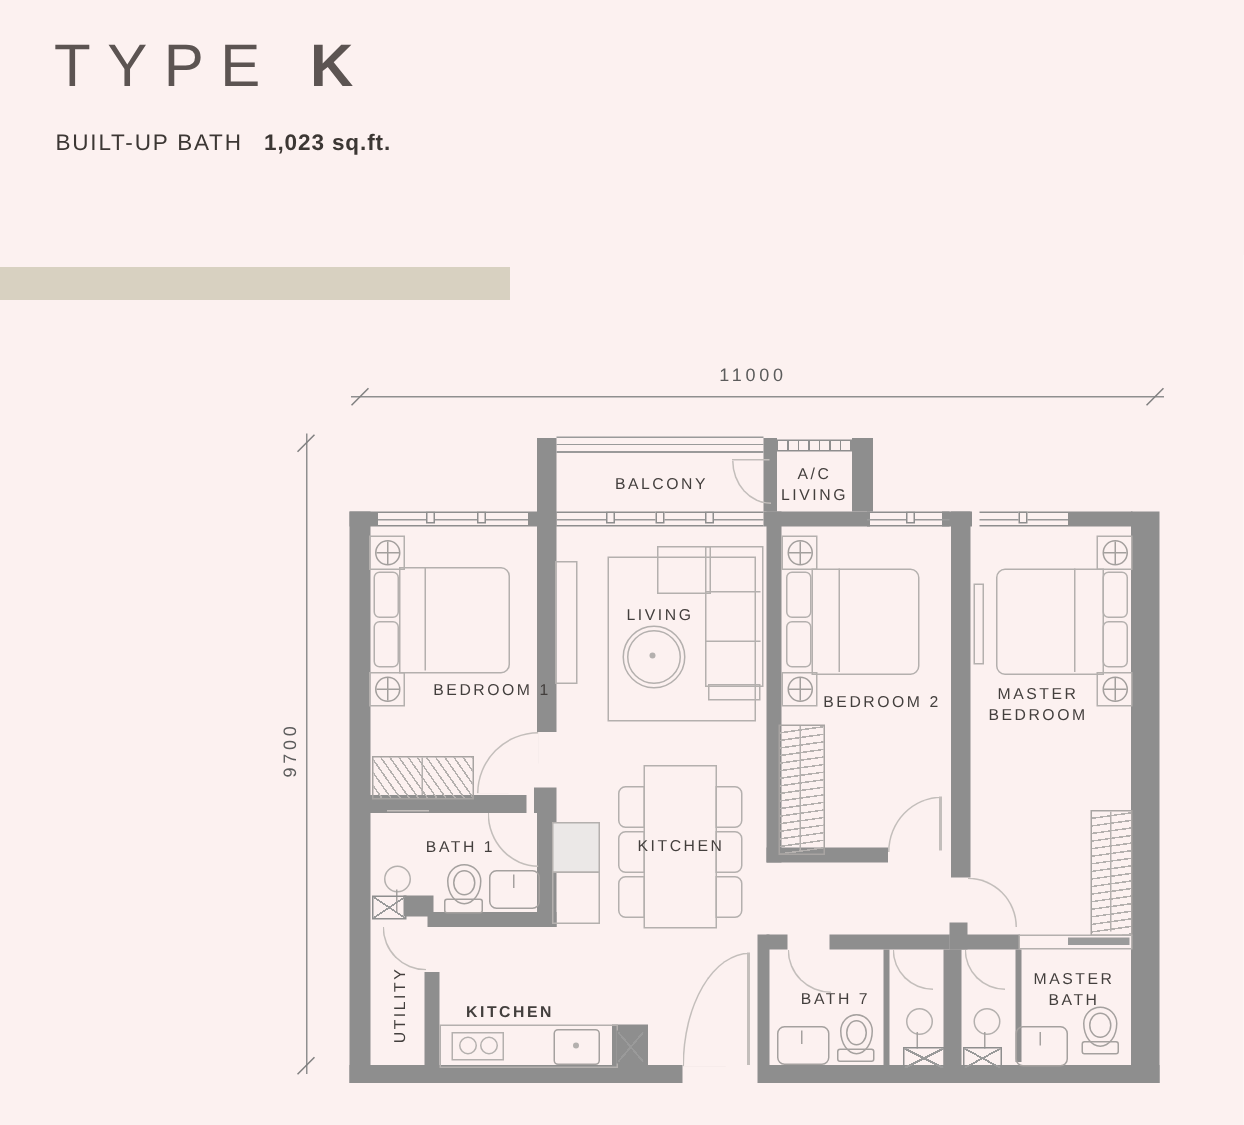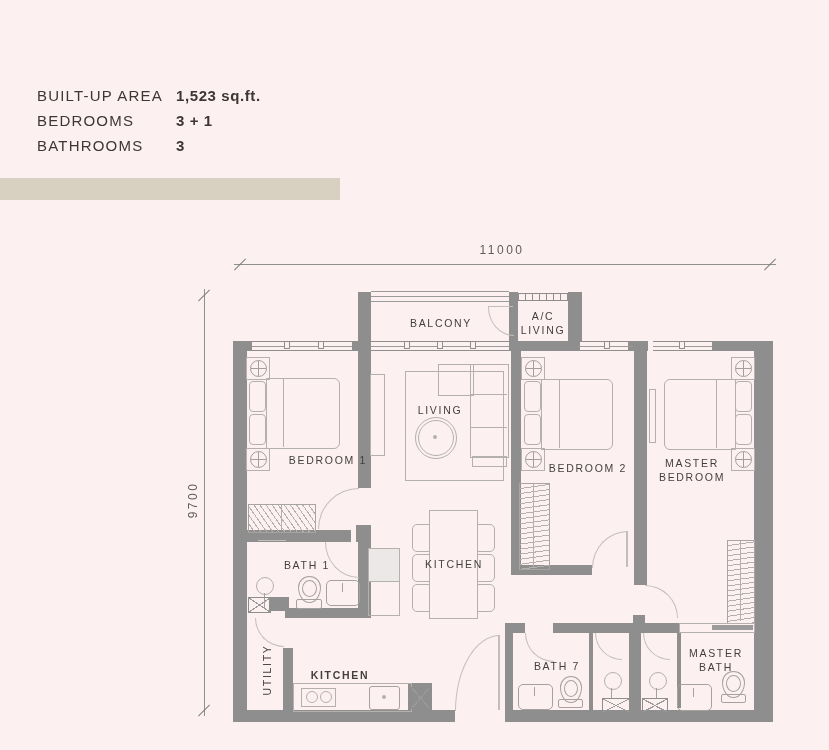--- a/index.html
+++ b/index.html
@@ -55,29 +55,24 @@
   .tick{position:absolute;width:16px;height:1px;background:#7f7f7f;transform:rotate(-45deg);}
   .dimlabel{position:absolute;font-size:12px;letter-spacing:2.5px;color:#5c5c5c;
             white-space:nowrap;transform:translate(-50%,-50%);}
   .dimlabel.vert{writing-mode:vertical-rl;transform:translate(-50%,-50%) rotate(180deg);}
 </style>
 </head>
 <body>
 
 <div class="page">
 
+  <div class="title"><span>TYPE</span> <span class="tk">K</span></div>
 
   <div class="spec-row" style="top:87px;">
-    <span class="spec-label">BUILT-UP AREA</span><span class="spec-value">1,523 sq.ft.</span>
-  </div>
-  <div class="spec-row" style="top:112px;">
-    <span class="spec-label">BEDROOMS</span><span class="spec-value">3 + 1</span>
-  </div>
-  <div class="spec-row" style="top:137px;">
-    <span class="spec-label">BATHROOMS</span><span class="spec-value">3</span>
+    <span class="spec-label">BUILT-UP BATH</span><span class="spec-value">1,023 sq.ft.</span>
   </div>
 
   <div class="accent-bar"></div>
 
   <div class="abs" style="left:0;top:0;width:829px;height:750px;">
 
     <div class="dimline" style="left:234px;top:264px;width:542px;height:1px;"></div>
     <div class="tick" style="left:232px;top:264px;"></div>
     <div class="tick" style="left:762px;top:264px;"></div>
     <div class="dimlabel" style="left:502px;top:250px;">11000</div>

